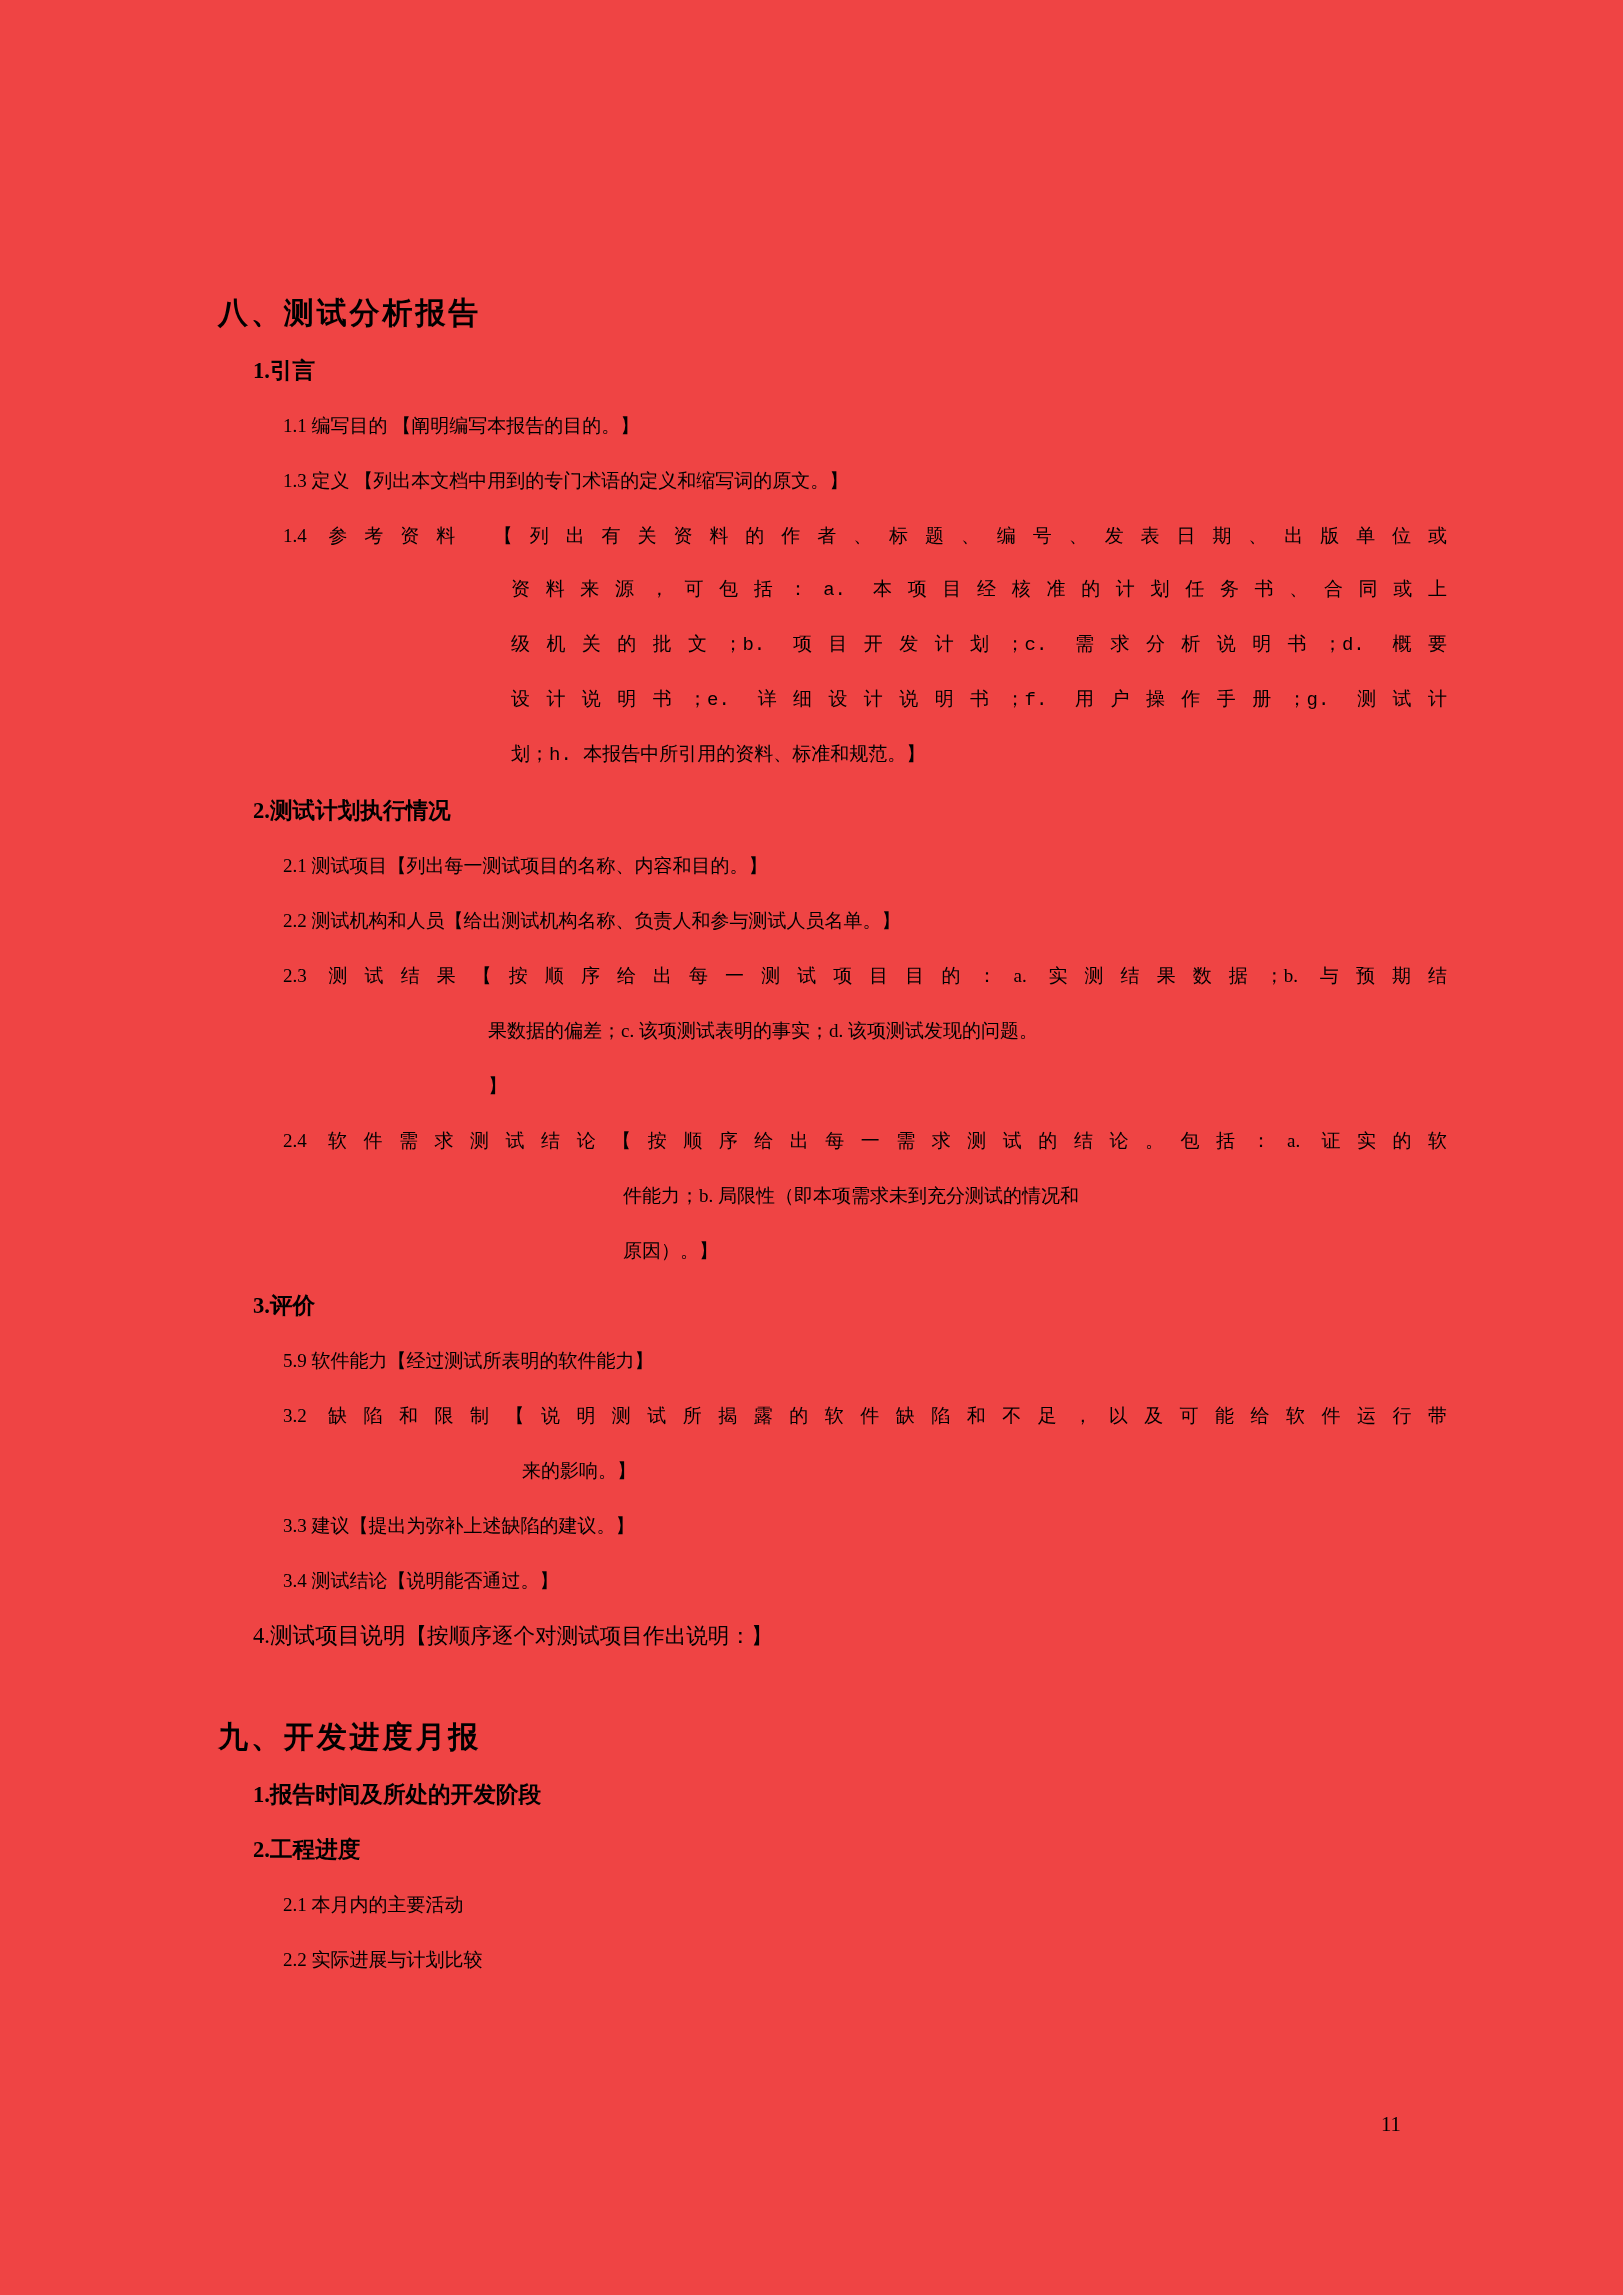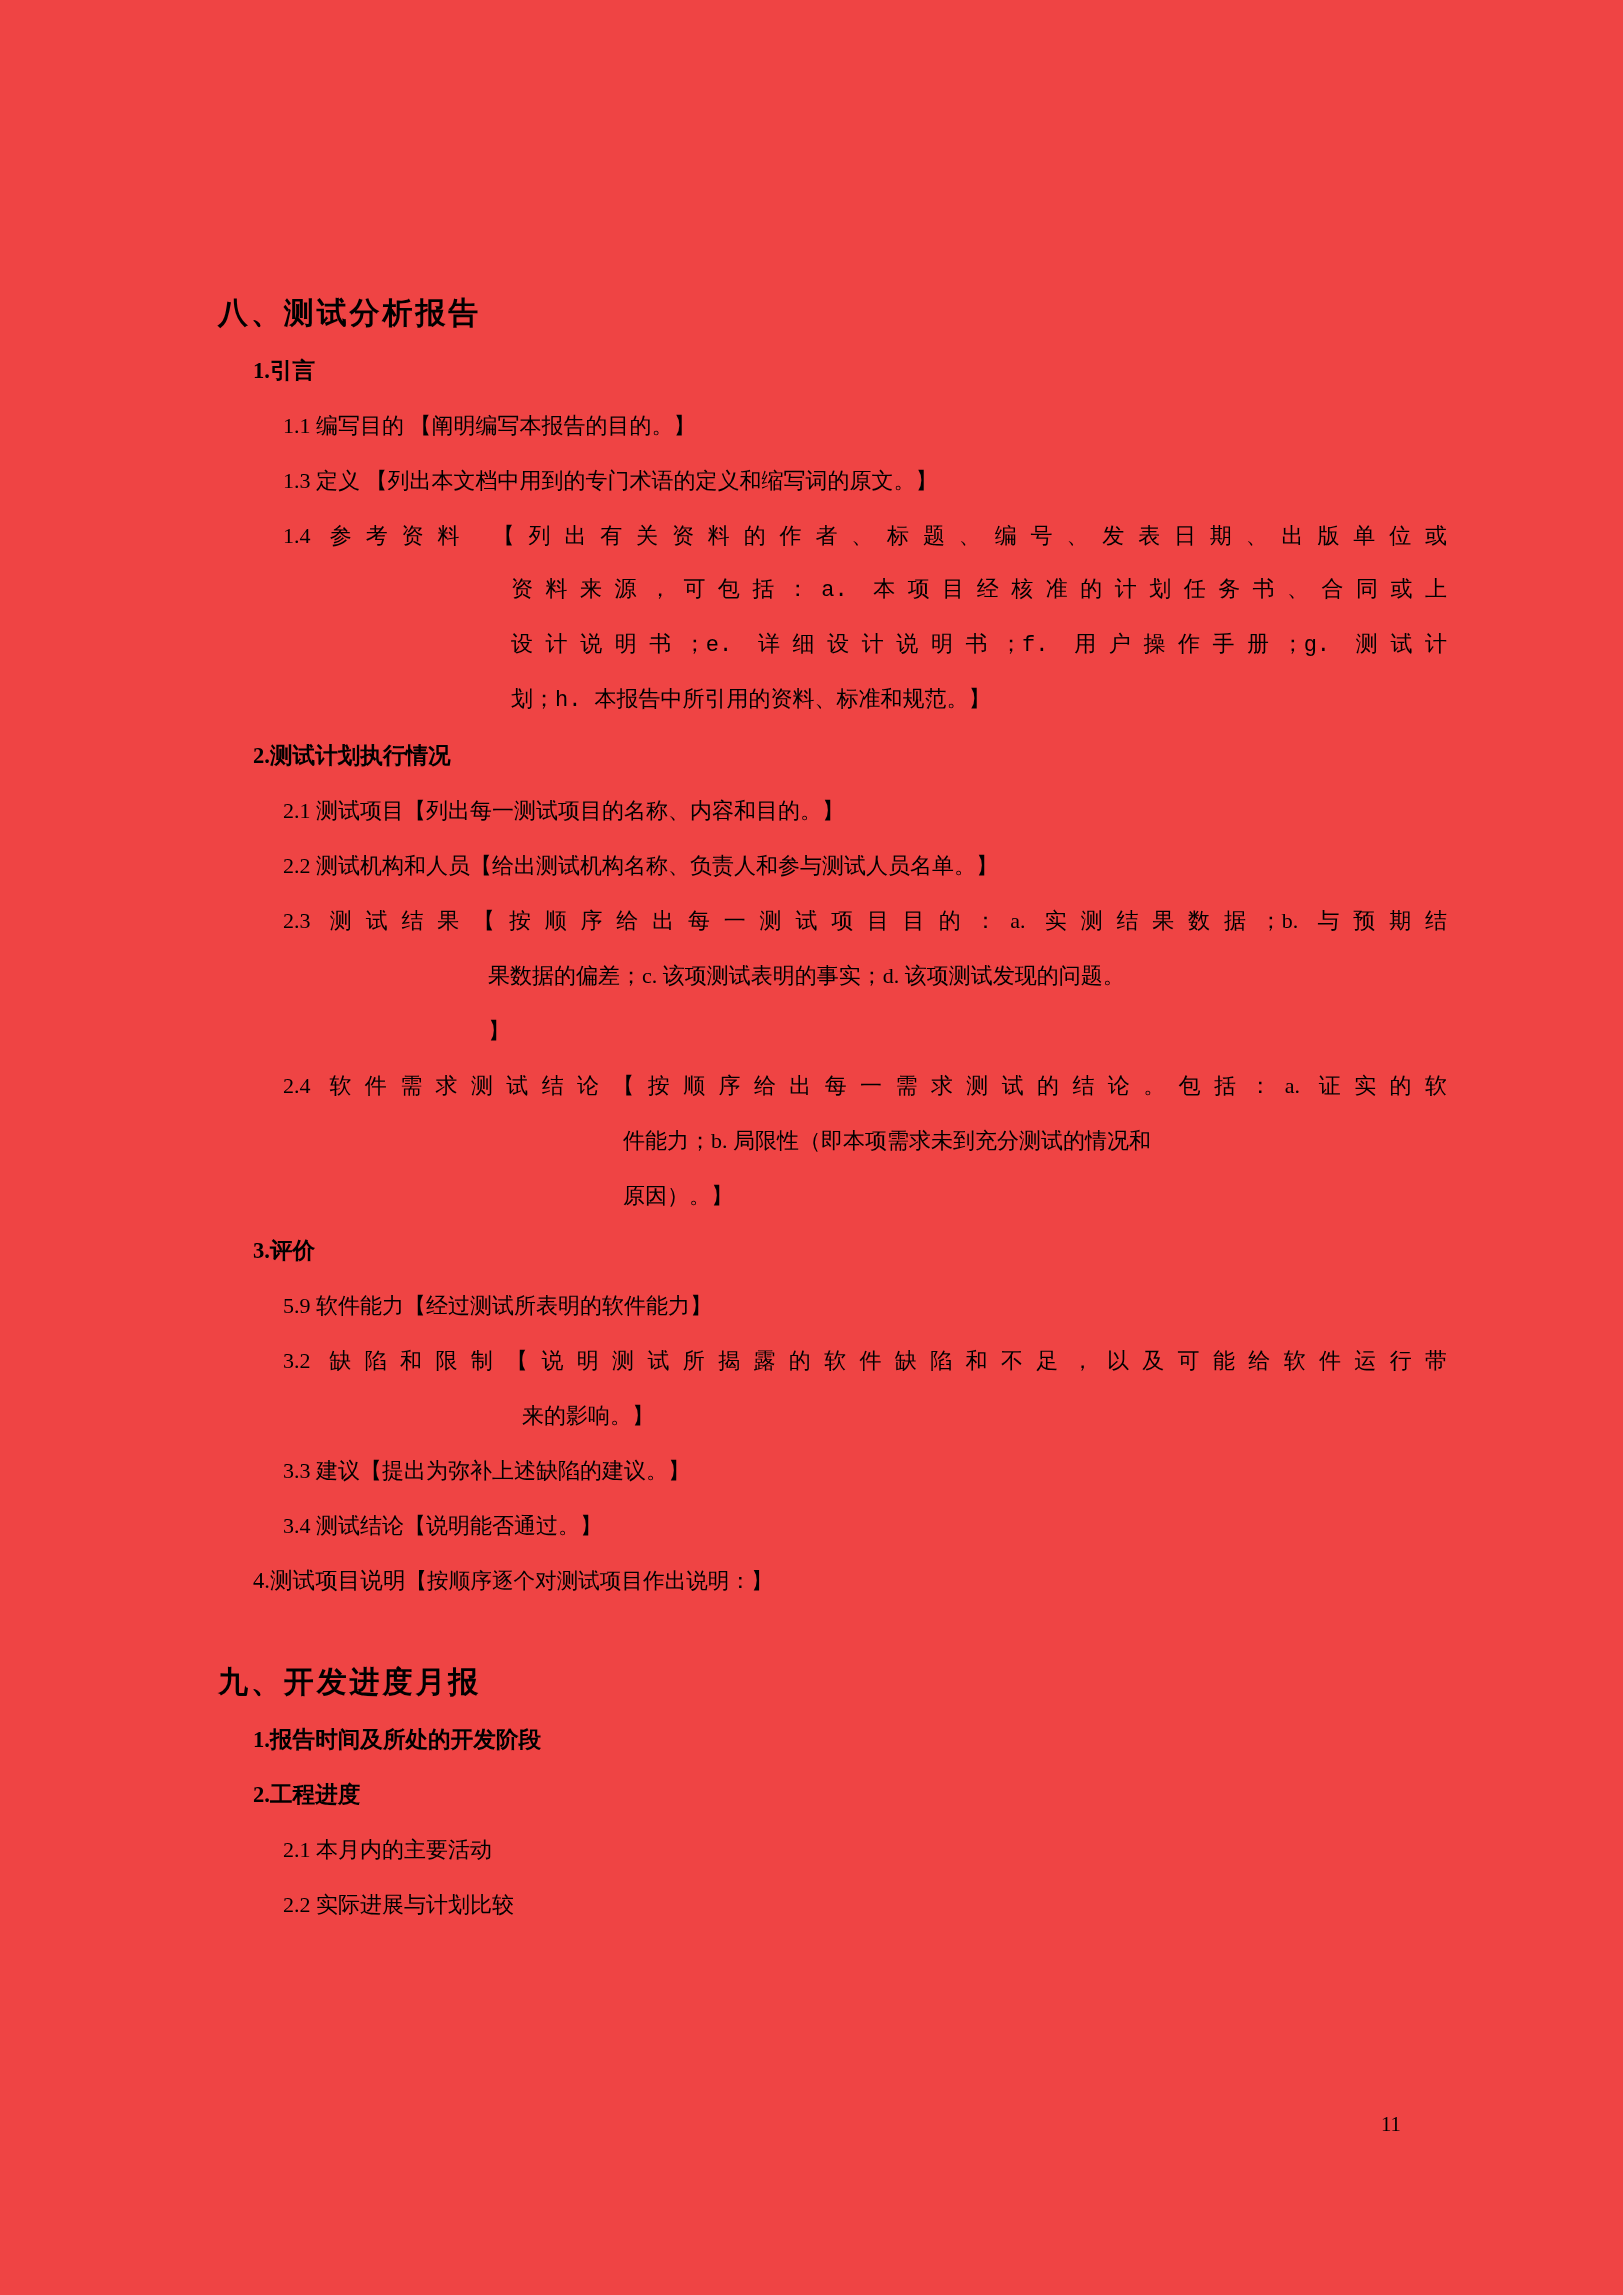--- a/index.html
+++ b/index.html
@@ -16,21 +16,21 @@
     font-family: "Liberation Serif", "DejaVu Serif", serif;
     overflow: hidden;
   }
   .content {
     position: absolute;
     left: 218px;
     top: 282px;
     width: 1229px;
   }
   .line {
-    font-size: 22px;
+    font-size: 19px;
     line-height: 55px;
     white-space: nowrap;
   }
   .h1 {
     font-size: 30px;
     font-weight: bold;
     line-height: 61px;
     letter-spacing: 2.9px;
   }
   .b2 {
@@ -66,20 +66,21 @@
   <div class="content">
 
     <div class="line h1"><span>八、测试分析报告</span></div>
 
     <div class="line b2"><span>1.引言</span></div>
 
     <div class="line ind-l2"><span>1.1 编写目的 【阐明编写本报告的目的。】</span></div>
     <div class="line ind-l2"><span>1.3 定义 【列出本文档中用到的专门术语的定义和缩写词的原文。】</span></div>
     <div class="line ind-l2 fill"><span>1.4 参考资料 【列出有关资料的作者、标题、编号、发表日期、出版单位或</span></div>
     <div class="line ind-h14 fill"><span>资料来源，可包括：a. 本项目经核准的计划任务书、合同或上</span></div>
+    <div class="line ind-h14 fill"><span>级机关的批文；b. 项目开发计划；c. 需求分析说明书；d. 概要</span></div>
     <div class="line ind-h14 fill"><span>设计说明书；e. 详细设计说明书；f. 用户操作手册；g. 测试计</span></div>
     <div class="line ind-h14"><span>划；h. 本报告中所引用的资料、标准和规范。】</span></div>
 
     <div class="line b2"><span>2.测试计划执行情况</span></div>
 
     <div class="line ind-l2"><span>2.1 测试项目【列出每一测试项目的名称、内容和目的。】</span></div>
     <div class="line ind-l2"><span>2.2 测试机构和人员【给出测试机构名称、负责人和参与测试人员名单。】</span></div>
     <div class="line ind-l2 fill"><span>2.3 测试结果【按顺序给出每一测试项目目的：a. 实测结果数据；b. 与预期结</span></div>
     <div class="line ind-h23"><span>果数据的偏差；c. 该项测试表明的事实；d. 该项测试发现的问题。</span></div>
     <div class="line ind-h23"><span>】</span></div>

